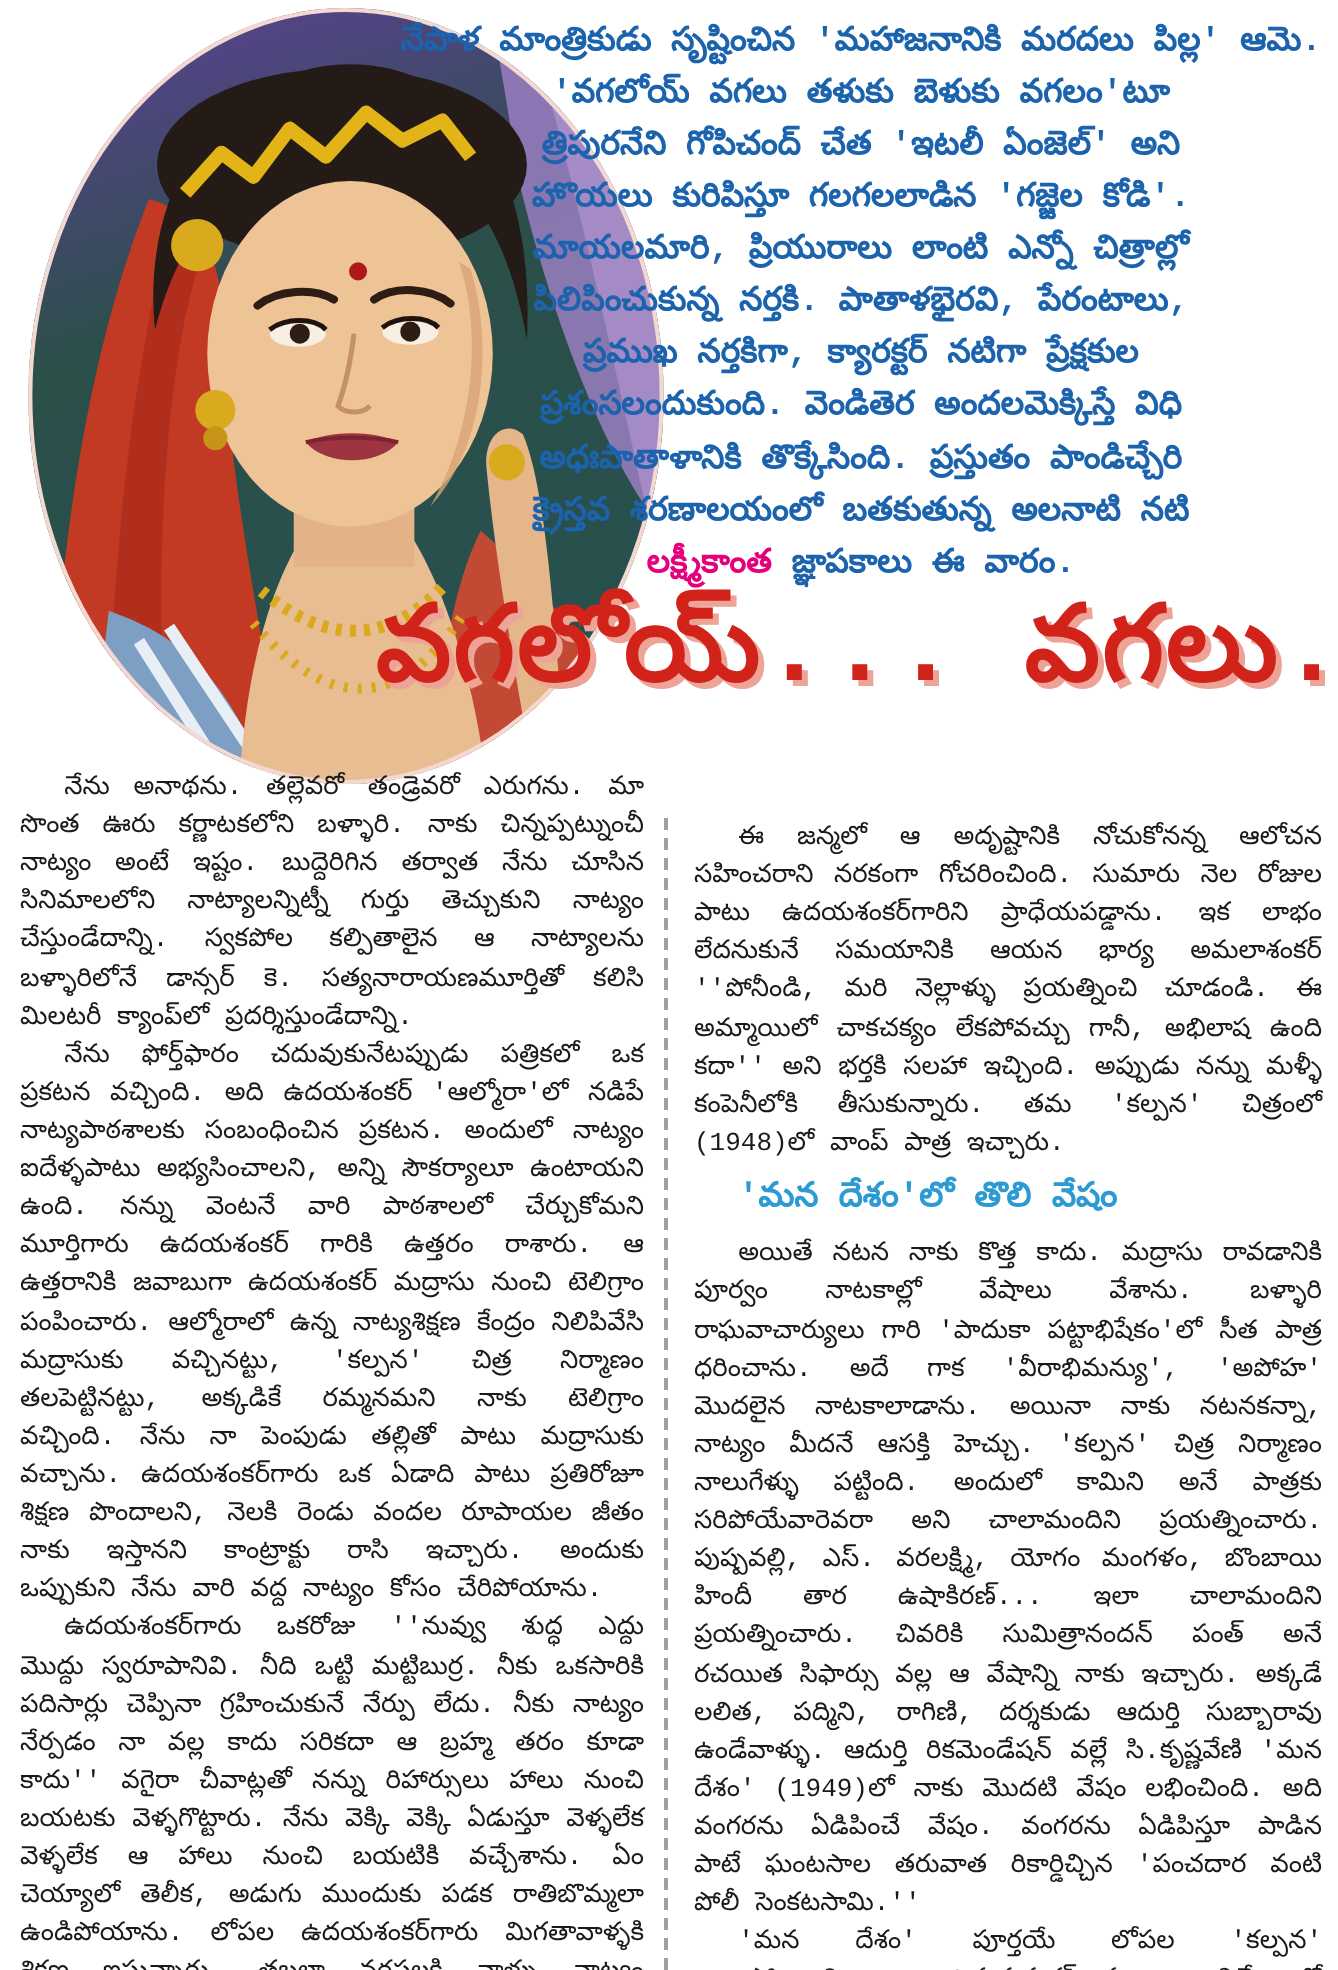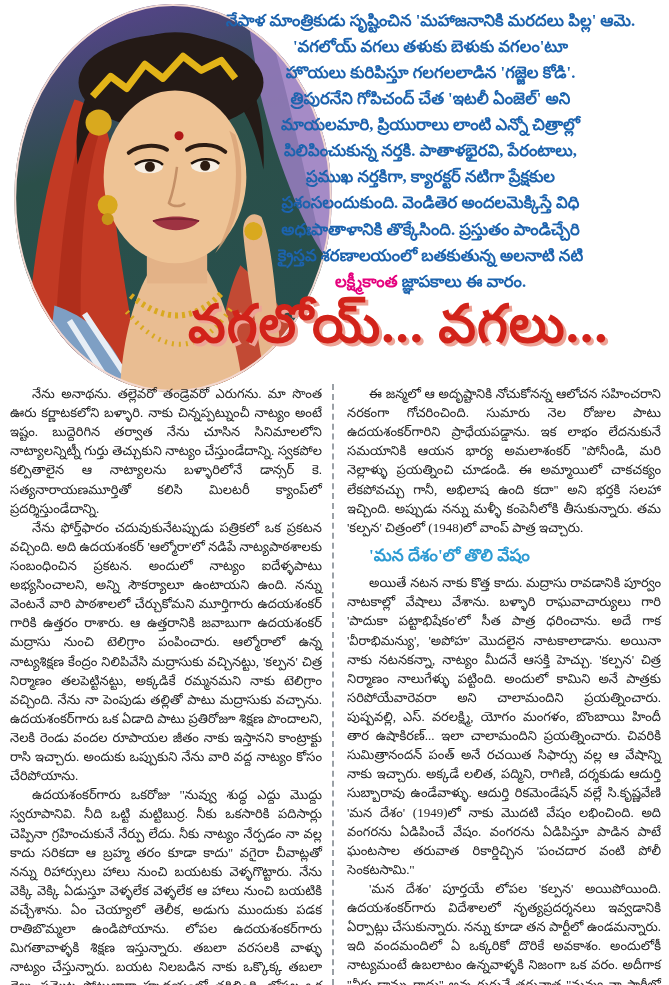--- a/index.html
+++ b/index.html
@@ -9,21 +9,21 @@
     --name-magenta:#e5007d;
     --body-ink:#1a1a1a;
   }
   *{margin:0;padding:0;box-sizing:border-box;}
   html,body{background:#ffffff;}
   .page{
     position:relative;
     width:669px;height:985px;
     overflow:hidden;
     background:#ffffff;
-    font-family:Liberation Serif, serif;
+    font-family:Liberation Mono, monospace;
   }
   
   .photo-wrap{
     position:absolute;left:14px;top:4px;width:318px;height:388px;
   }
   .photo-wrap svg{display:block;width:100%;height:100%;}
   
   .intro{
     position:absolute;left:198px;top:8px;width:465px;
     text-align:center;
@@ -40,21 +40,21 @@
     text-shadow:3px 3px 0 #eda396;
     white-space:nowrap;
   }
   
   .columns{
     position:absolute;left:10px;right:8px;top:384px;bottom:0;
     display:flex;
   }
   .col{color:var(--body-ink);font-size:13px;line-height:1.47;text-align:justify;}
   .col-left{width:322px;padding-right:10px;}
-  .col-right{flex:1;border-left:2px dashed #9aa0a6;padding-left:13px;}
+  .col-right{flex:1;border-left:2px dashed #9aa0a6;padding-left:13px;margin-top:25px;}
   .body-para{text-indent:1.7em;margin:0;}
   .subhead{
     color:var(--head-blue);
     font-size:17px;font-weight:bold;
     margin:9px 0 7px;padding-left:1.3em;
     text-align:left;line-height:1.2;
   }
 </style>
 </head>
 <body>
@@ -126,22 +126,22 @@
         <path d="M112,306 C150,352 186,348 216,302" stroke="#d9a91e" stroke-width="5" fill="none" stroke-dasharray="2,5"></path>
       </g>
       <ellipse cx="158" cy="193" rx="157" ry="192" fill="none" stroke="#f3d9d2" stroke-width="2"></ellipse>
     </svg>
   </div>
 
   <div class="intro">
     <div id="intro-lines">
         <div class="intro-line">నేపాళ మాంత్రికుడు సృష్టించిన 'మహాజనానికి మరదలు పిల్ల' ఆమె.</div>
         <div class="intro-line">'వగలోయ్ వగలు తళుకు బెళుకు వగలం'టూ</div>
+        <div class="intro-line">త్రిపురనేని గోపిచంద్ చేత 'ఇటలీ ఏంజెల్' అని</div>
         <div class="intro-line">హొయలు కురిపిస్తూ గలగలలాడిన 'గజ్జెల కోడి'.</div>
-        <div class="intro-line">త్రిపురనేని గోపిచంద్ చేత 'ఇటలీ ఏంజెల్' అని</div>
         <div class="intro-line">మాయలమారి, ప్రియురాలు లాంటి ఎన్నో చిత్రాల్లో</div>
         <div class="intro-line">పిలిపించుకున్న నర్తకి. పాతాళభైరవి, పేరంటాలు,</div>
         <div class="intro-line">ప్రముఖ నర్తకిగా, క్యారక్టర్ నటిగా ప్రేక్షకుల</div>
         <div class="intro-line">ప్రశంసలందుకుంది. వెండితెర అందలమెక్కిస్తే విధి</div>
         <div class="intro-line">అధఃపాతాళానికి తొక్కేసింది. ప్రస్తుతం పాండిచ్చేరి</div>
         <div class="intro-line">క్రైస్తవ శరణాలయంలో బతకుతున్న అలనాటి నటి</div>
       </div>
     <div class="intro-line">
       <span class="name-highlight">లక్ష్మీకాంత</span><span> జ్ఞాపకాలు ఈ వారం.</span>
     </div>

